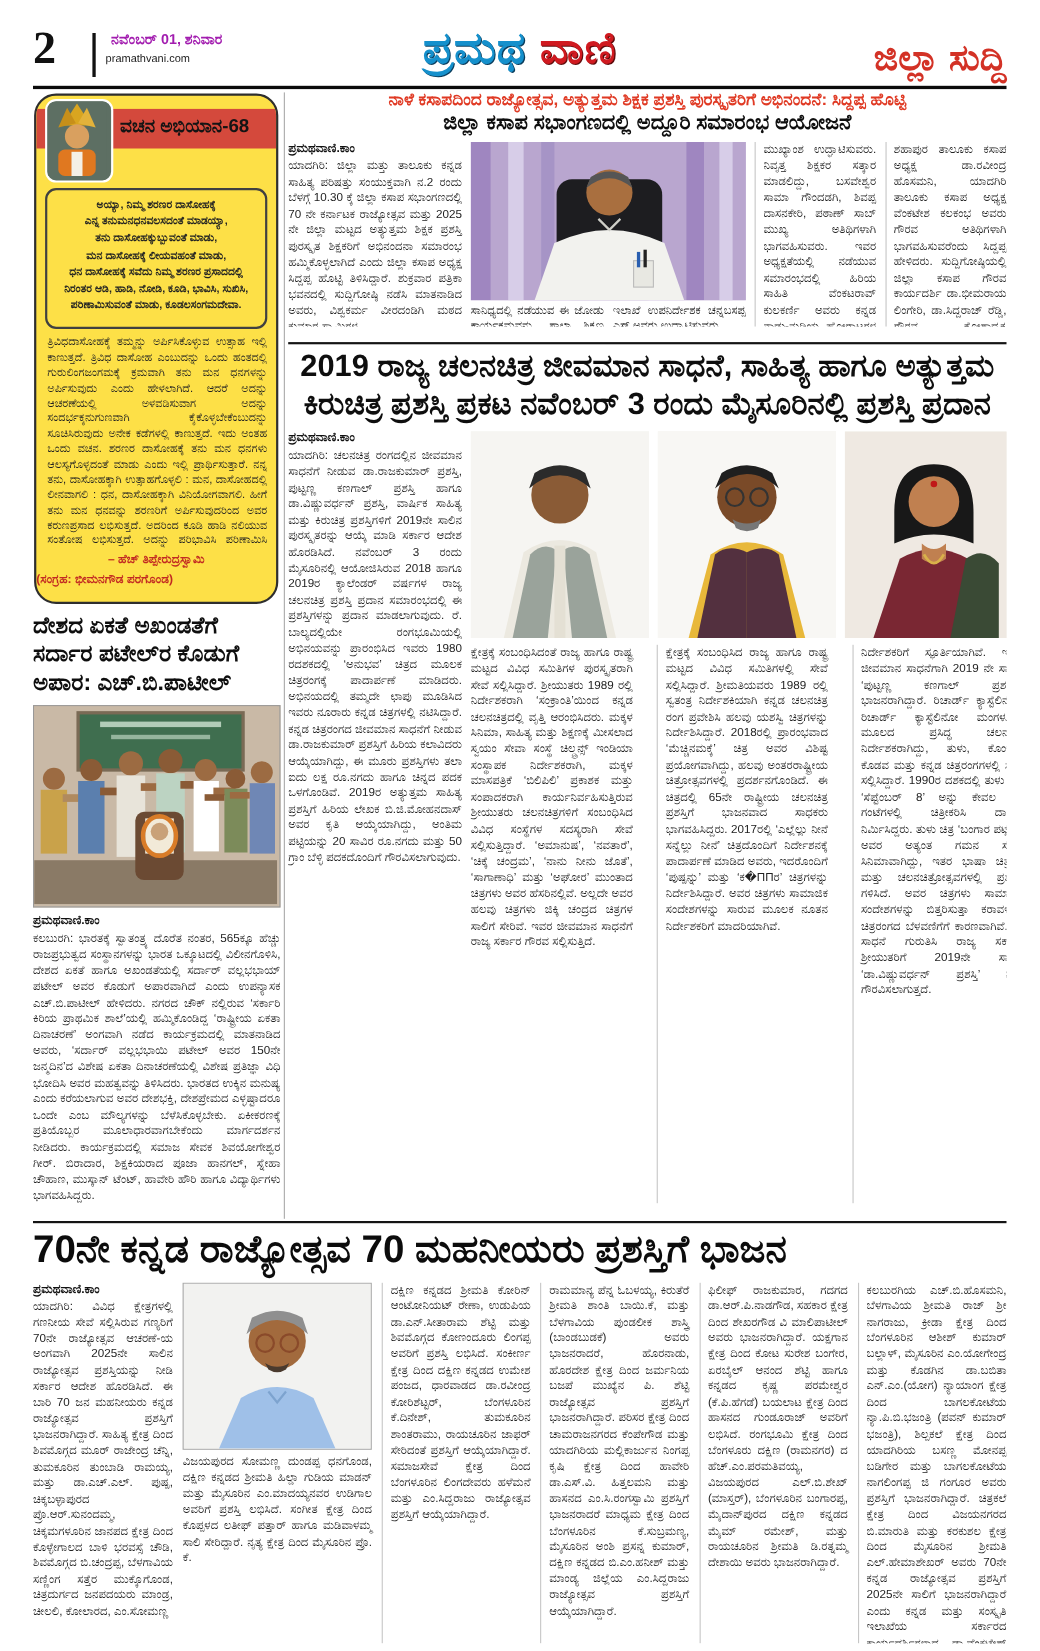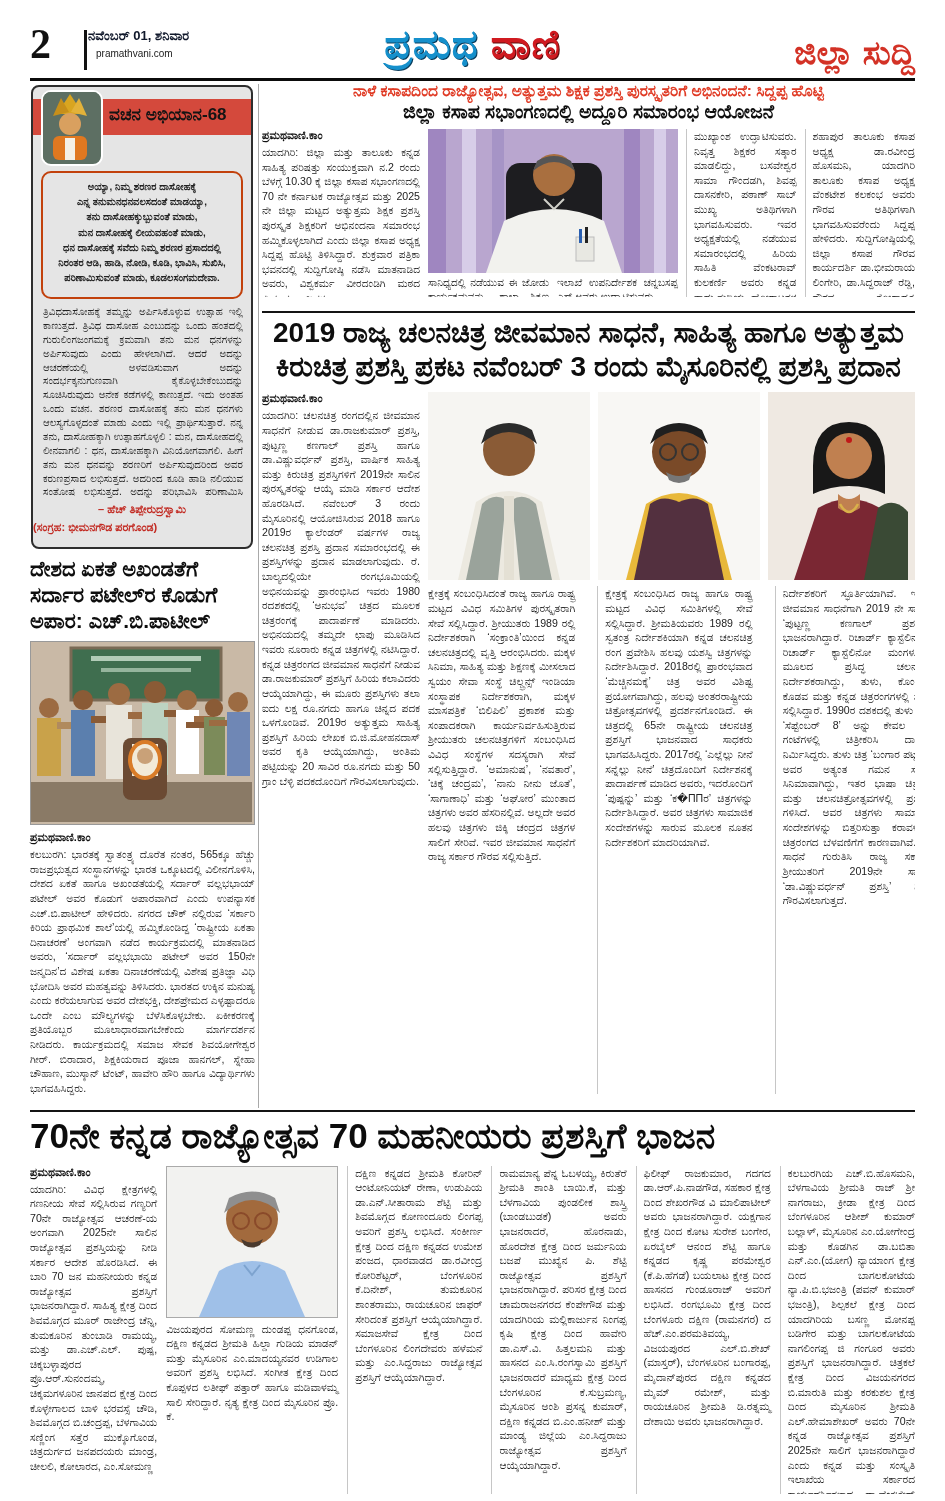--- a/index.html
+++ b/index.html
@@ -2,41 +2,41 @@
 <html><head>
 <meta charset="utf-8">
 <style>
   html,body{margin:0;padding:0;background:#d9d9d9;}
   #page{position:relative;width:945px;height:1501px;background:#ffffff;margin:0 auto;
         font-family:"Liberation Sans","DejaVu Sans",sans-serif;color:#1a1a1a;overflow:hidden;}
   
   .hdr{position:absolute;left:30px;top:24px;width:885px;height:50px;}
   .pageno{position:absolute;left:0;top:-4px;font:bold 42px "Liberation Serif","DejaVu Serif",serif;color:#111;}
   .hdr-bar{position:absolute;left:54px;top:6px;width:3px;height:40px;background:#111;}
-  .hdr-date{position:absolute;left:58px;top:4px;font-size:13px;font-weight:bold;color:#0f172a;white-space:nowrap;}
+  .hdr-date{position:absolute;left:71px;top:4px;font-size:13px;font-weight:bold;color:#a21caf;white-space:nowrap;}
   .hdr-site{position:absolute;left:66px;top:24px;font-size:10px;color:#222;}
   .masthead{position:absolute;left:0;right:0;top:-2px;text-align:center;font-size:40px;font-weight:bold;letter-spacing:1px;}
   .mast-blue{color:#1590cc;text-shadow:1px 1px 0 #0b3d5c;}
   .mast-red{color:#d01a20;text-shadow:1px 1px 0 #5c0b0b;}
   .hdr-section{position:absolute;right:0;top:10px;font-size:33px;font-weight:bold;color:#d33226;}
   .hdr-rule{position:absolute;left:30px;top:78px;width:885px;height:3px;background:#0b0b0b;}
   .vdiv{position:absolute;left:258px;top:84px;width:1px;height:1024px;background:#a9a9a9;}
   .rule2{position:absolute;left:262px;top:311px;width:653px;height:2px;background:#141414;}
   .rule3{position:absolute;left:30px;top:1110px;width:885px;height:2px;background:#141414;}
   
   .byline{font-size:11px;font-weight:bold;color:#111;margin:0 0 3px 0;}
   .btxt{font-size:10.6px;line-height:1.38;text-align:justify;color:#222;}
   .colsep{border-left:1px solid #c6c6c6;padding-left:7px;}
   
-  .vbox{position:absolute;left:31px;top:85px;width:222px;height:464px;border:2px solid #2e2e2e;border-radius:8px;
-        background:#e5e5e5;overflow:hidden;box-sizing:border-box;padding-left:43px;}
+  .vbox{position:absolute;left:31px;top:85px;width:222px;height:464px;border:2px solid #2e2e2e;border-radius:20px;
+        background:#fde047;overflow:hidden;box-sizing:border-box;padding-left:43px;}
   .vband{position:absolute;left:0;top:12px;width:100%;height:36px;background:#d4493c;}
   .vtitle{position:absolute;left:76px;top:18px;font-size:17px;font-weight:bold;color:#141414;}
   .vimg{position:absolute;left:8px;top:3px;width:58px;height:72px;border:2px solid #fff;border-radius:10px;overflow:hidden;background:#5d6f63;}
-  .vverse{position:absolute;left:8px;top:84px;width:202px;height:128px;border:2px solid #c2410c;border-radius:10px;
+  .vverse{position:absolute;left:8px;top:84px;width:202px;height:128px;border:2px solid #404040;border-radius:10px;
           box-sizing:border-box;padding:6px 4px;text-align:center;font-size:9.8px;font-weight:bold;line-height:1.55;color:#222;overflow:hidden;}
   .vauthor{font-weight:bold;margin-top:20px;}
   .vcomm{position:absolute;left:10px;top:218px;width:200px;height:196px;font-size:10.2px;line-height:1.36;text-align:justify;color:#222;overflow:hidden;}
   .vsig{position:absolute;left:0;width:100%;top:416px;text-align:center;font-size:11px;font-weight:bold;color:#c22a22;}
   .vcol{position:absolute;left:0;width:100%;top:434px;text-align:left;font-size:11px;font-weight:bold;color:#c22a22;}
   
   .a1{position:absolute;left:262px;top:82px;width:653px;}
   .a1-kicker{font-size:15.5px;font-weight:bold;color:#e03a24;text-align:center;line-height:1.1;}
   .a1-head{font-size:19px;font-weight:bold;color:#0e0e0e;text-align:center;line-height:1.05;margin-top:3px;}
   .a1-body{display:flex;gap:8px;margin-top:7px;height:168px;overflow:hidden;}

